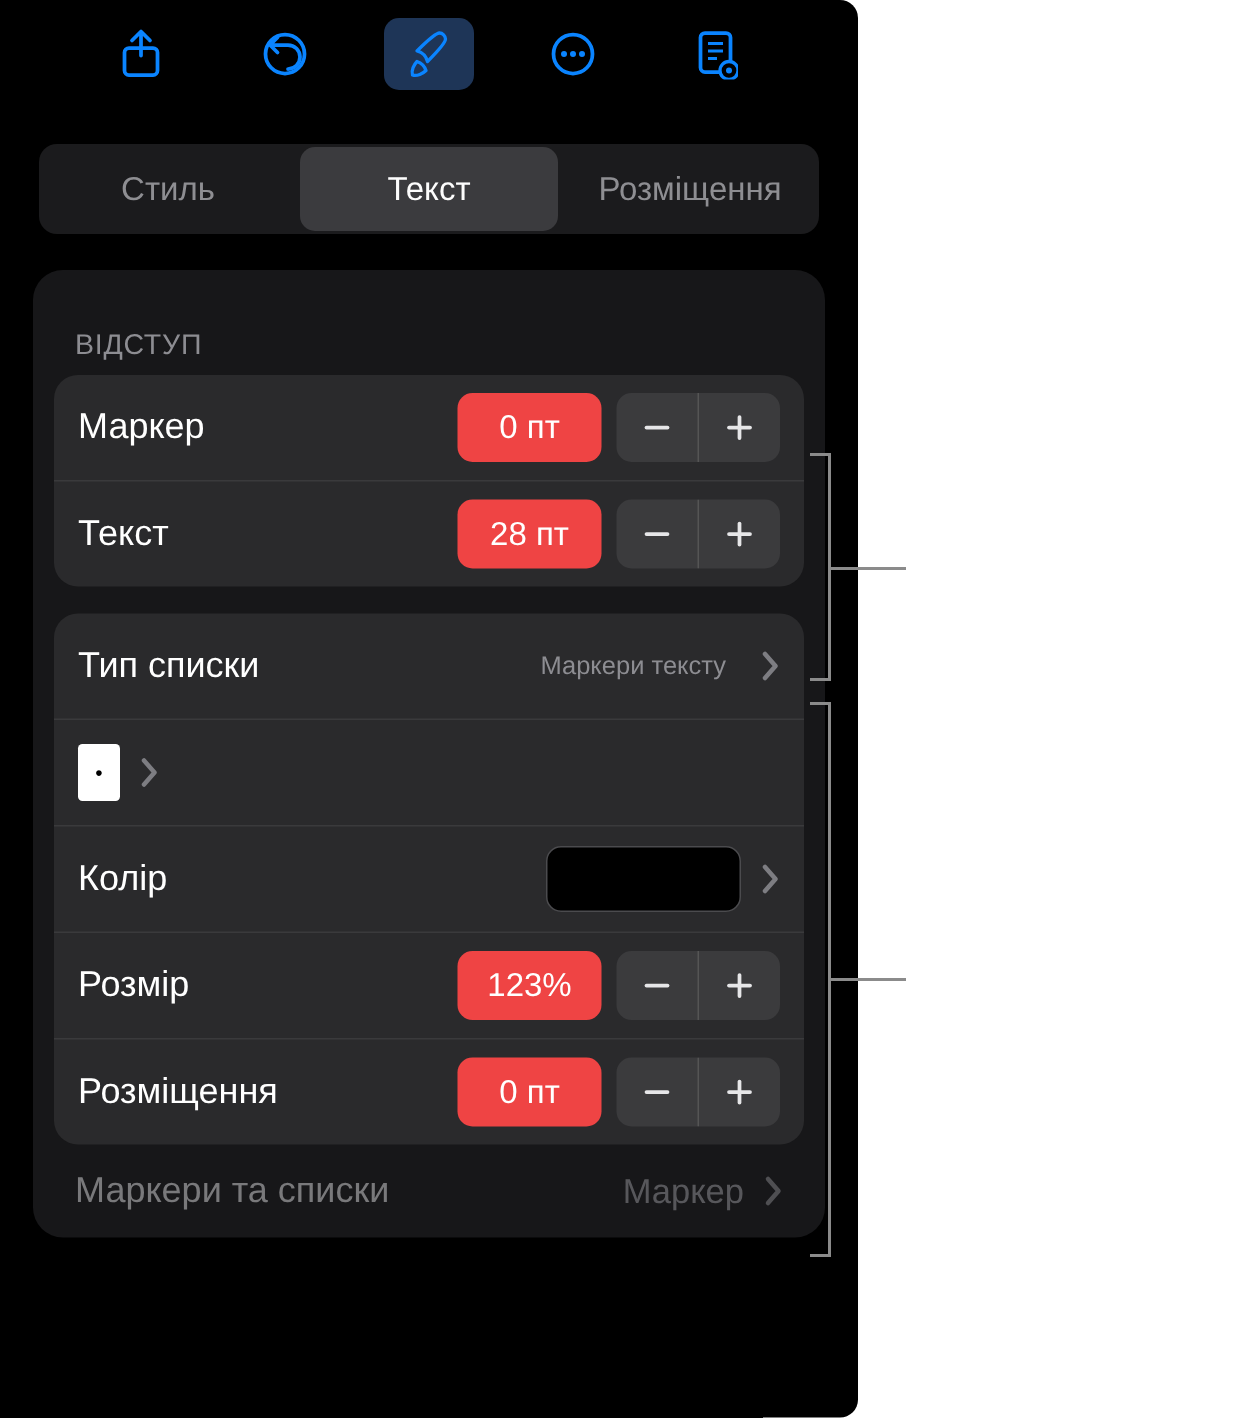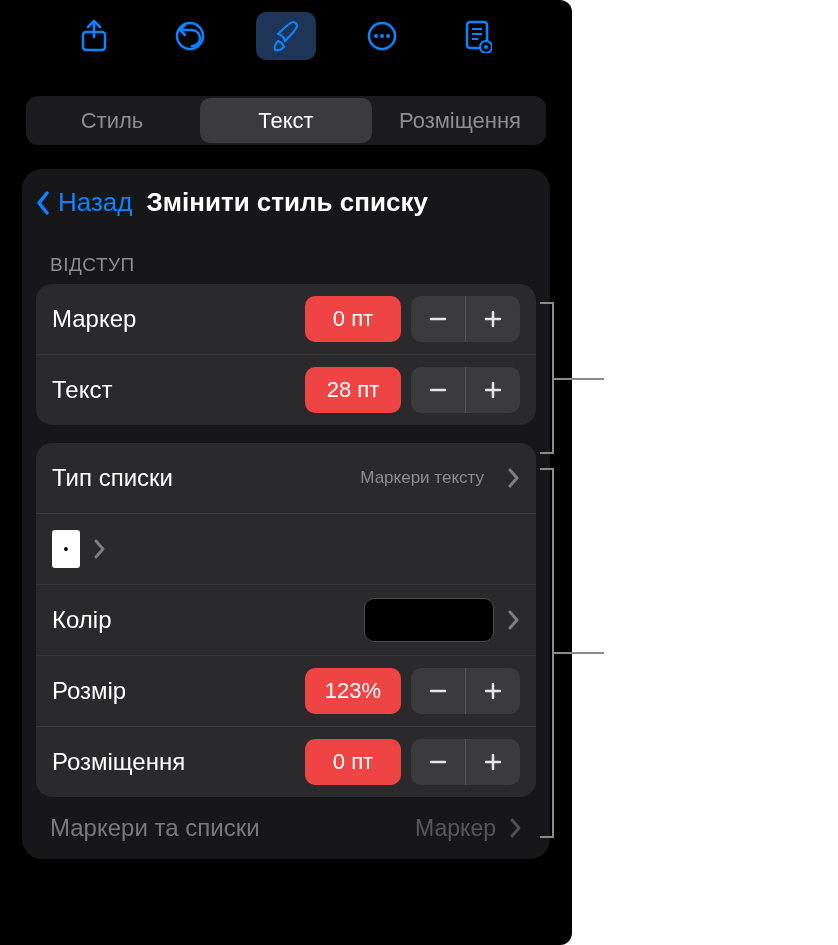--- a/index.html
+++ b/index.html
@@ -1,21 +1,21 @@
 <!DOCTYPE html>
 <html><head>
 <meta charset="utf-8">
 <style>
   html,body{margin:0;padding:0;background:#fff;width:838px;height:945px;font-family:-apple-system,Helvetica,Arial,sans-serif;overflow:hidden}
   .device{position:absolute;left:0;top:0;width:572px;height:945px;background:#000;border-radius:0 12px 12px 0}
   .toolbar{display:flex;align-items:center;justify-content:center;gap:36px;height:72px;padding:0 30px}
   .tb-btn{width:60px;height:48px;display:flex;align-items:center;justify-content:center;border-radius:10px}
   .tb-btn.active{background:#1e3557}
   .ico{display:block}
-  .seg{display:flex;margin:24px 26px 24px 26px;height:49px;background:#1b1b1d;border-radius:12px;overflow:hidden}
+  .seg{display:flex;margin:24px 26px 24px 26px;height:60px;background:#1b1b1d;border-radius:12px;overflow:hidden}
   .seg-item{flex:1;display:flex;align-items:center;justify-content:center;font-size:22px;color:#fdfdfd}
   .seg-item.dim{color:#8e8e92}
   .seg-item.sel{background:#3b3b3e;border-radius:10px;margin:2px}
   .panel{margin:0 22px;background:#171719;border-radius:20px;padding:18px 0 0 0}
   .nav{display:flex;align-items:center;gap:6px;padding:0 12px 14px 12px}
   .back-link{color:#0a84ff;font-size:26px;margin-right:8px}
   .nav-title{color:#fff;font-size:26px;font-weight:600}
   .section-head{color:#8d8d92;font-size:19px;letter-spacing:0.5px;padding:22px 28px 8px 28px;text-transform:uppercase}
   .group{margin:0 14px;background:#2a2a2c;border-radius:16px;overflow:hidden}
   .row{display:flex;align-items:center;height:70px;padding:0 16px;position:relative}
@@ -85,27 +85,20 @@
   </div>
 
   <div class="seg">
     <div class="seg-item dim">Стиль</div>
     <div class="seg-item sel">Текст</div>
     <div class="seg-item dim">Розміщення</div>
   </div>
 
   <div class="panel">
 
-    <div class="nav">
-      <svg width="18" height="28" viewBox="0 0 18 28">
-          <path d="M13 4L5 14l8 10" stroke="#0a84ff" stroke-width="3.5" fill="none" stroke-linecap="round" stroke-linejoin="round"></path>
-        </svg>
-      <span class="back-link">Назад</span>
-      <span class="nav-title">Змінити стиль списку</span>
-    </div>
 
     <div class="section-head">ВІДСТУП</div>
 
     <div class="group">
       <div class="row">
         <div class="row-label">Маркер</div>
         <div class="val-box">0 пт</div>
         <div class="stepper">
           <div class="step-btn">
               <svg width="20" height="20" viewBox="0 0 20 20">

